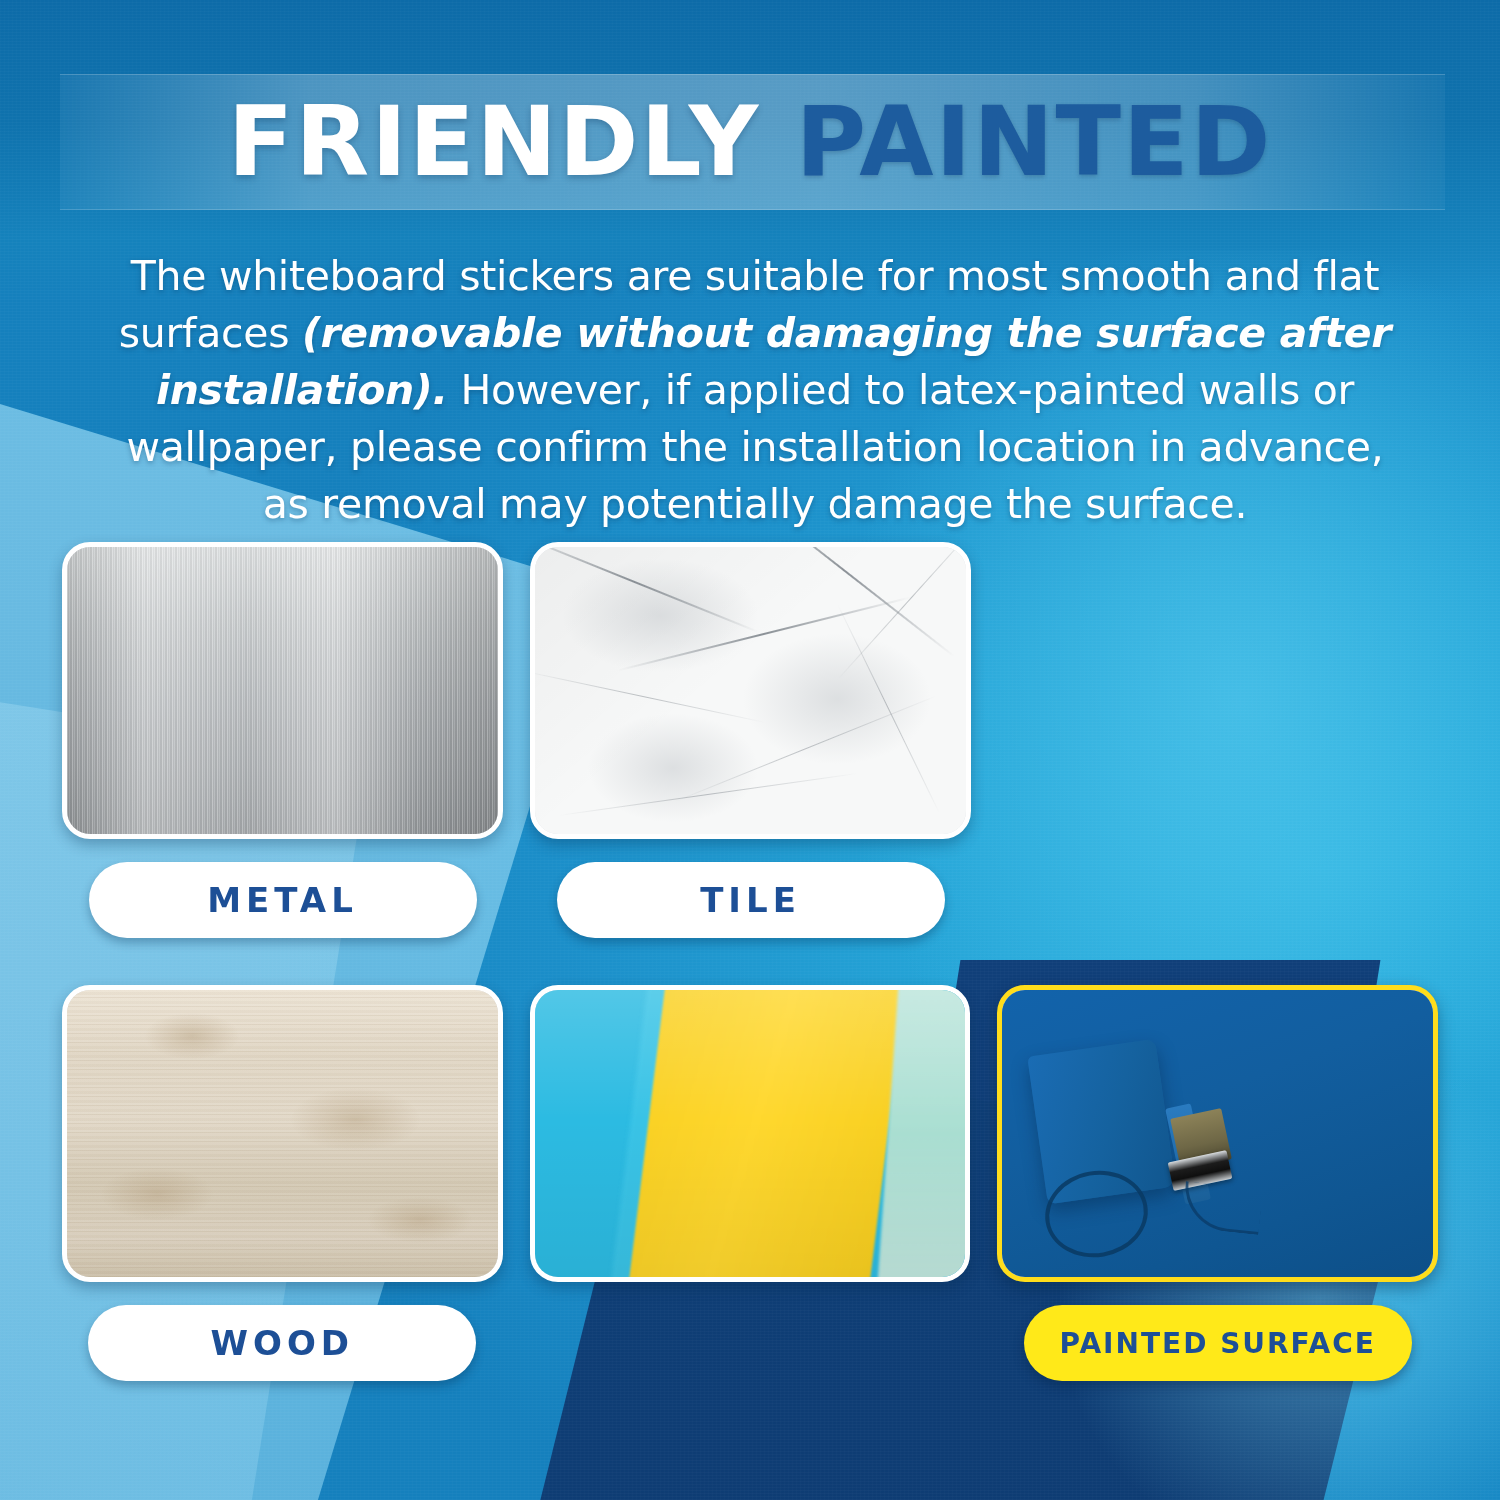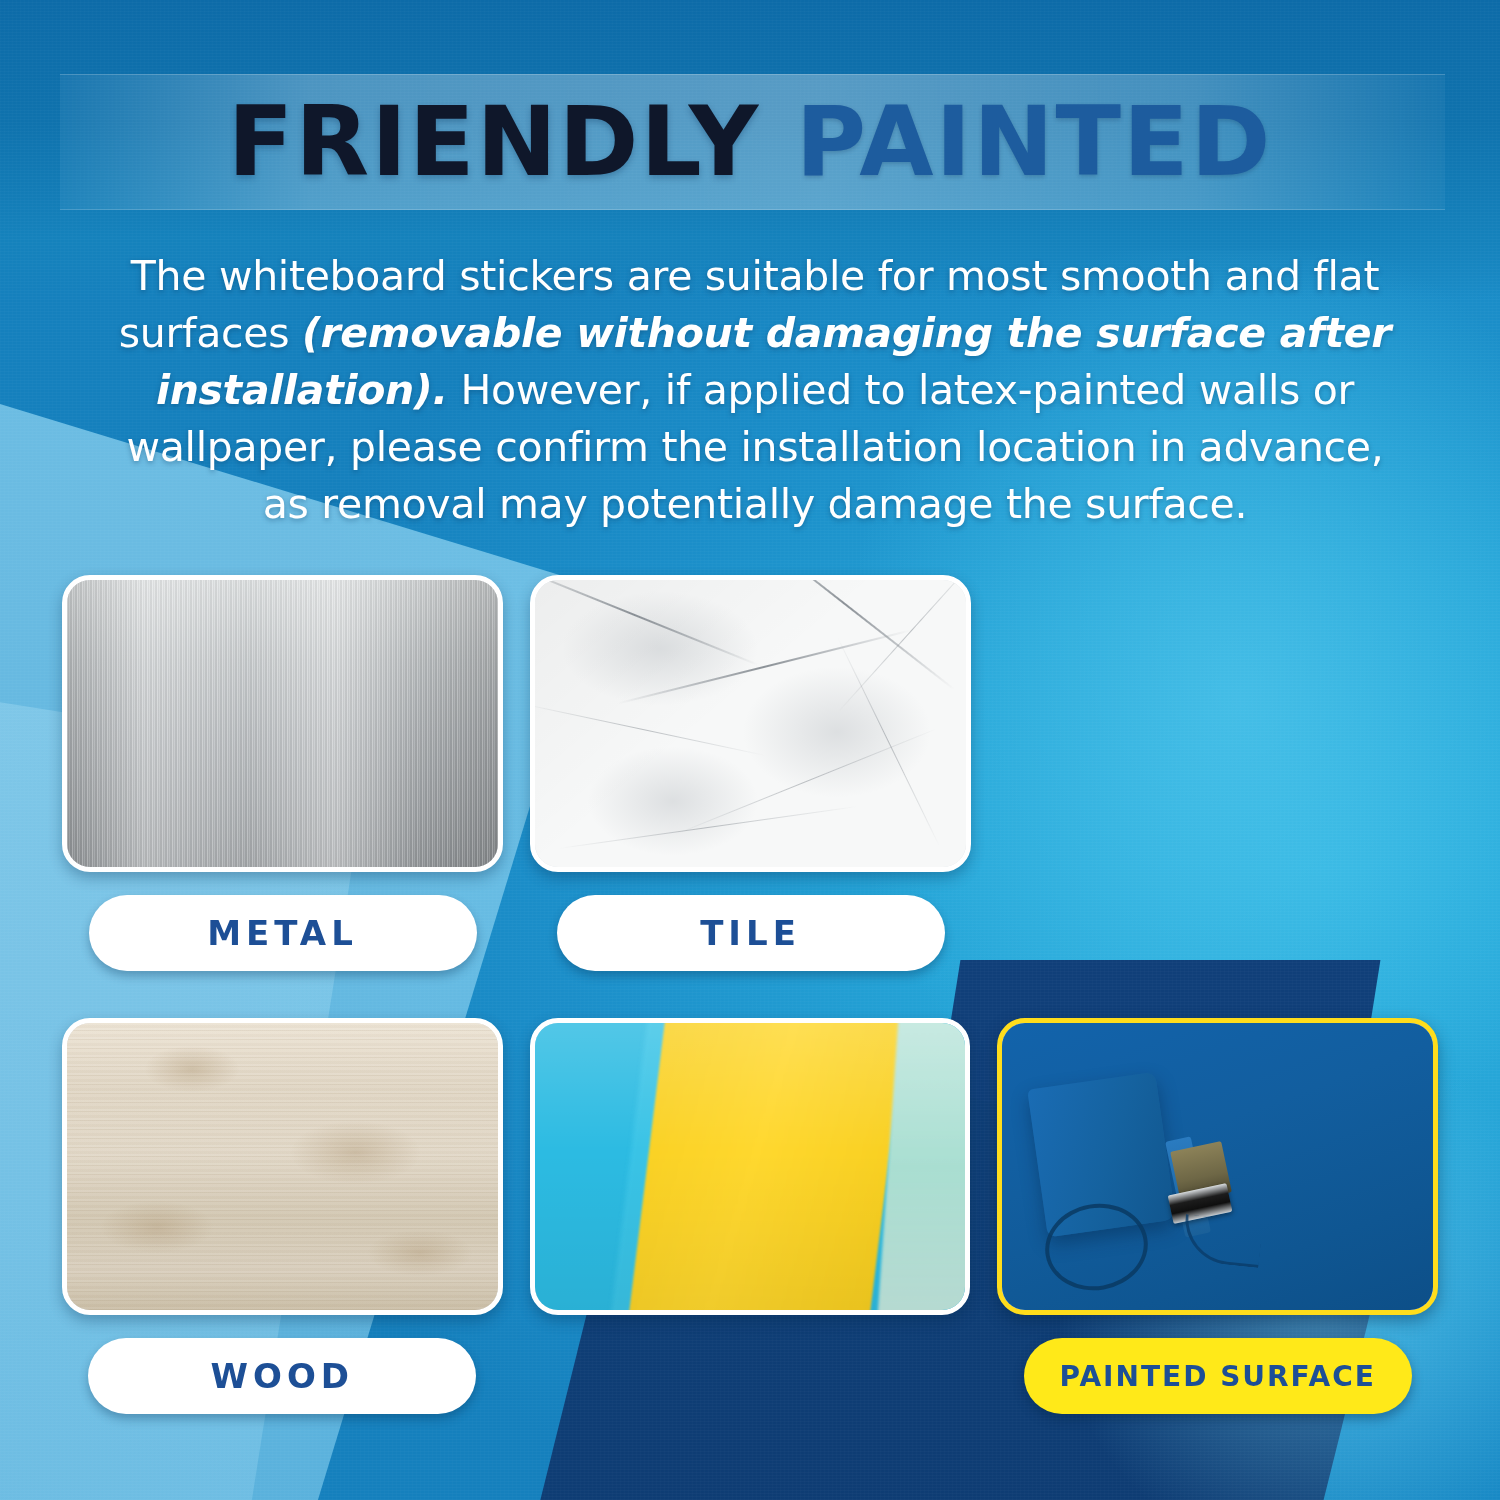--- a/index.html
+++ b/index.html
@@ -91,21 +91,21 @@
     position:absolute; left:0; top:76px; width:1500px;
     text-align:center;
     font-family:"DejaVu Sans", sans-serif;
     font-weight:bold;
     font-size:96px;
     line-height:132px;
     letter-spacing:2px;
     white-space:nowrap;
   }
   .title .w1 {
-    color:#0f172a;
+    color:#ffffff;
     text-shadow:0 3px 6px rgba(0,40,80,.28);
   }
   .title .w2 {
     color:#1d5c9e;
     text-shadow:0 2px 4px rgba(0,30,70,.22);
   }
 
   
   .body-copy {
     position:absolute;
@@ -121,21 +121,21 @@
   }
   .body-copy em {
     font-style:italic;
     font-weight:bold;
     text-align:right;
   }
 
   
   .grid {
     position:absolute;
-    left:62px; top:575px;
+    left:62px; top:542px;
     width:1376px;
   }
   .row {
     display:flex;
     gap:27px;
   }
   .row + .row { margin-top:47px; }
 
   .card { width:441px; }
 

